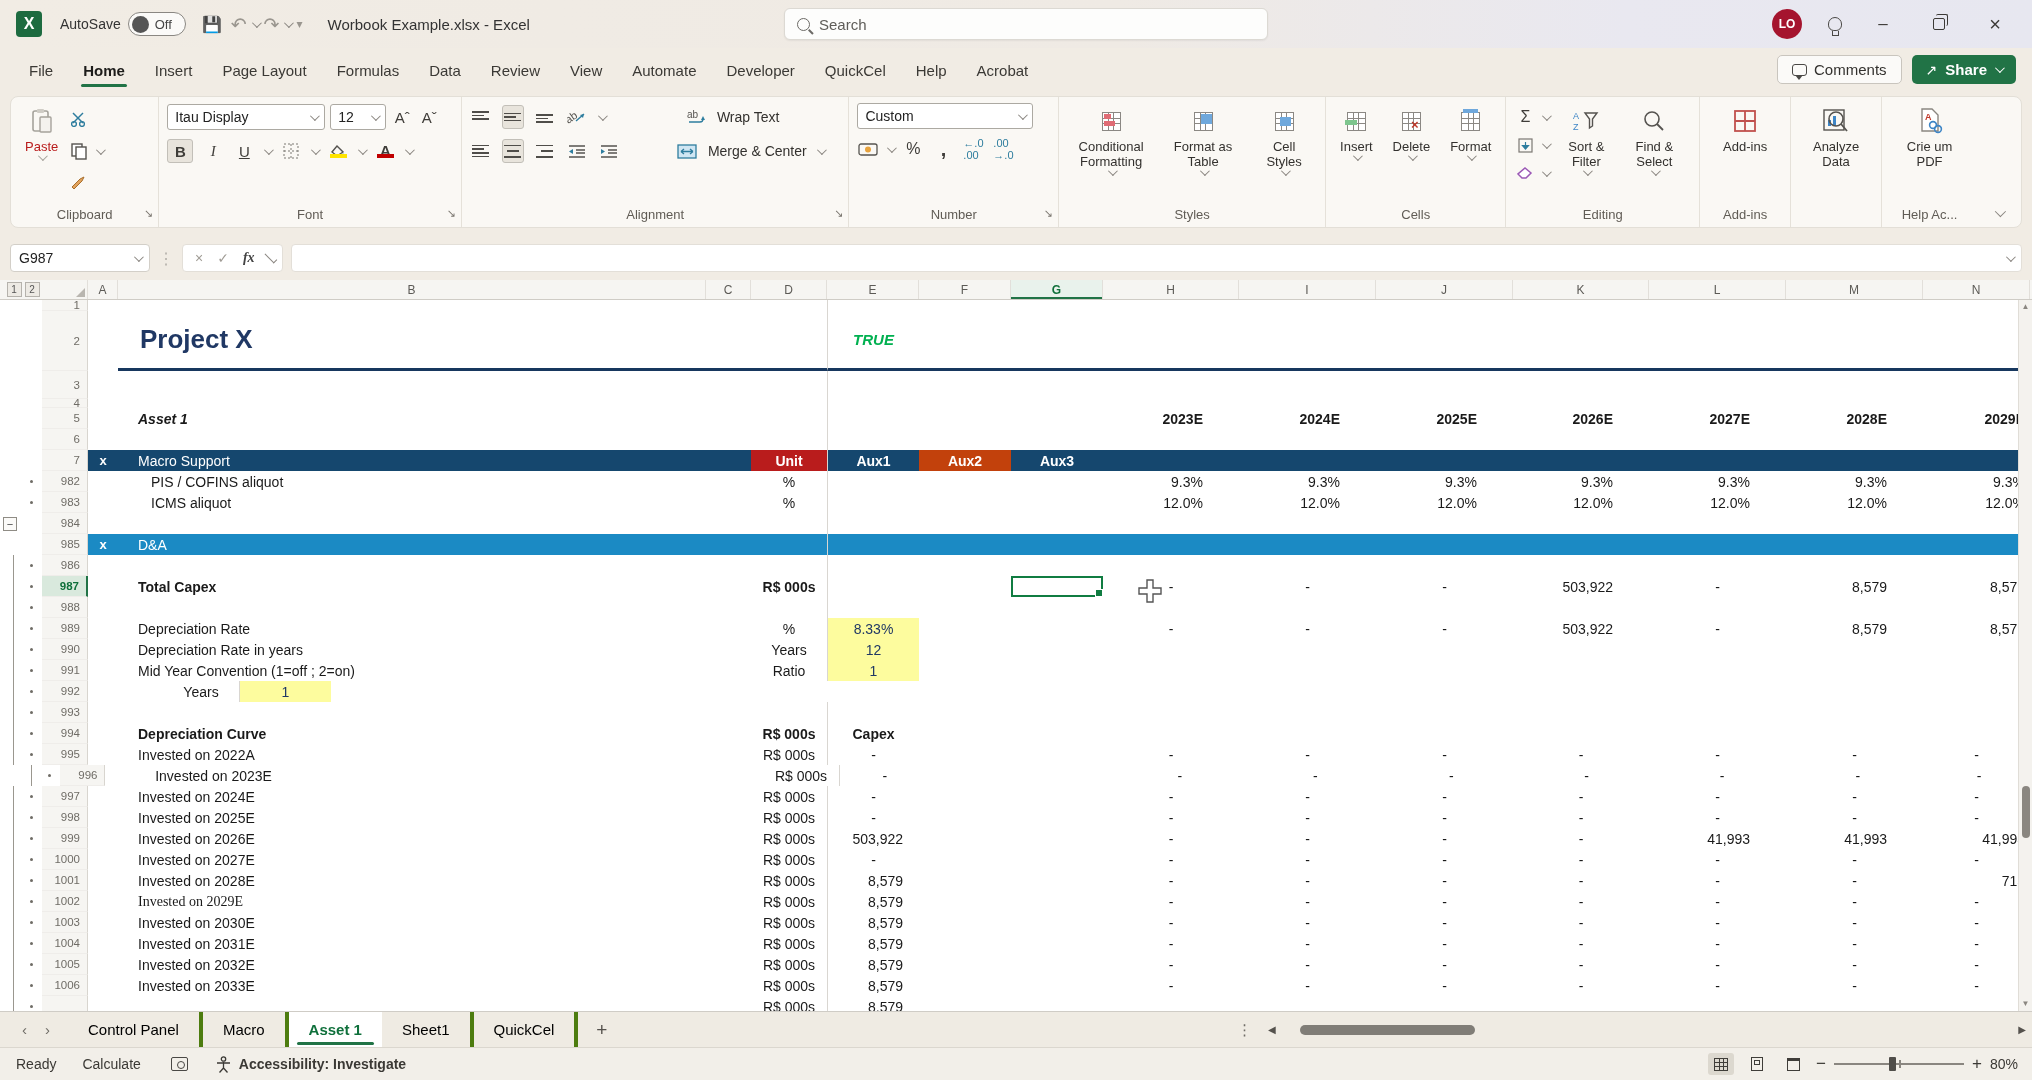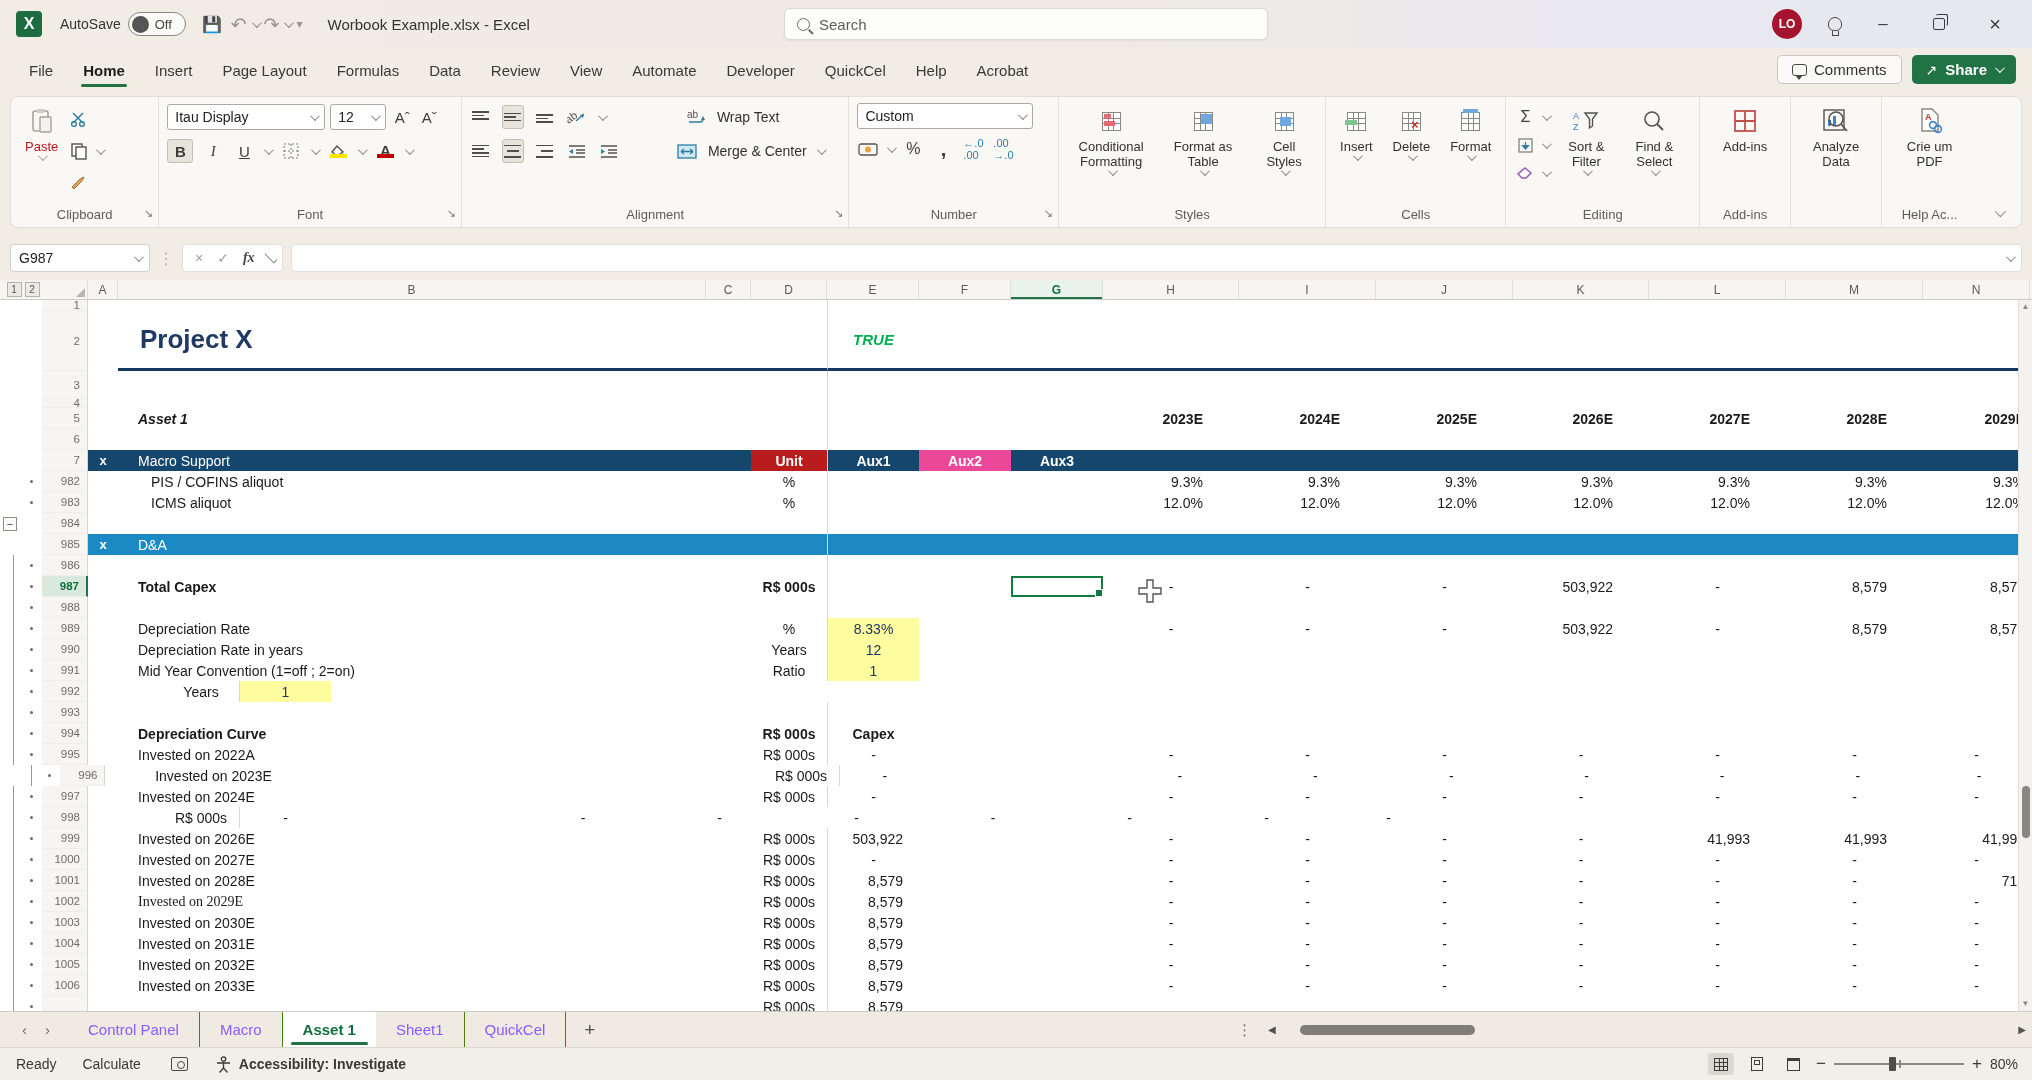--- a/index.html
+++ b/index.html
@@ -116,21 +116,21 @@
   .sel::after { content:''; position:absolute; right:0; bottom:0; width:6px; height:6px; background:#107c41; border:1px solid #fff; }
   .vscroll { position:absolute; top:20px; right:0; bottom:0; width:14px; background:#f4f2ee; border-left:1px solid #e0ddd7; }
   .vs-arrow { width:100%; text-align:center; font-size:8px; color:#8a8680; line-height:14px; }
   .vs-down { position:absolute; bottom:0; }
   .vs-thumb { position:absolute; left:3px; width:8px; border-radius:4px; background:#8a8680; }
   .cursor-cross { position:absolute; z-index:5; }
 
   
   .tabbar { height:36px; background:#efebe3; border-top:1px solid #cfccc6; display:flex; align-items:stretch; position:relative; }
   .tnav { display:flex; align-items:center; gap:18px; padding:0 18px 0 22px; color:#6f6c66; font-size:15px; }
-  .sheettab { display:flex; align-items:center; padding:0 20px; font-size:15px; color:#8b5cf6; position:relative; border-right:1px solid #4d7c0f; }
+  .sheettab { display:flex; align-items:center; padding:0 20px; font-size:15px; color:#000000; position:relative; border-right:4px solid #4d7c0f; }
   .sheettab.active { background:#fff; color:#0f703b; font-weight:bold; border-right:none; }
   .sheettab.active::after { content:''; position:absolute; left:8px; right:8px; bottom:2px; height:3px; background:#217346; border-radius:2px; }
   .addsheet { display:flex; align-items:center; padding:0 18px; font-size:19px; color:#55524d; }
   .tab-dots { display:flex; align-items:center; color:#6f6c66; font-size:15px; padding:0 10px; margin-left:auto; }
   .hscroll { width:770px; display:flex; align-items:center; position:relative; padding:0 6px; }
   .hs-arrow { font-size:10px; color:#55524d; width:14px; }
   .hs-track { flex:1; height:12px; position:relative; }
   .hs-thumb { position:absolute; left:18px; top:1px; width:175px; height:10px; border-radius:5px; background:#807d77; }
 
   
@@ -756,21 +756,21 @@
           <div class="gc" style="width: 107px;"></div>
         </div>
         <div class="grow" style="height: 21px;">
           <div class="gut" style="width: 42px;"></div>
           <div class="rnum" style="width: 46px;">7</div>
           <div class="gc xmark" style="width: 30px; color: rgb(255, 255, 255); background: rgb(21, 71, 110);">x</div>
           <div class="gc lab" style="width: 588px; background: rgb(21, 71, 110); color: rgb(255, 255, 255);">Macro Support</div>
           <div class="gc" style="width: 45px; background: rgb(21, 71, 110); color: rgb(255, 255, 255);"></div>
           <div class="gc unitc b" style="width: 76px; background: #b91c1c; color: rgb(255, 255, 255);">Unit</div>
           <div class="gc eb unitc b" style="width: 92px; background: rgb(21, 71, 110); color: rgb(255, 255, 255);">Aux1</div>
-          <div class="gc unitc b" style="width: 92px; background: #ec4899; color: rgb(255, 255, 255);">Aux2</div>
+          <div class="gc unitc b" style="width: 92px; background: #c2410c; color: rgb(255, 255, 255);">Aux2</div>
           <div class="gc unitc b" style="width: 92px; background: rgb(21, 71, 110); color: rgb(255, 255, 255);">Aux3</div>
           <div class="gc" style="width: 136px; background: rgb(21, 71, 110); color: rgb(255, 255, 255);"></div>
           <div class="gc" style="width: 137px; background: rgb(21, 71, 110); color: rgb(255, 255, 255);"></div>
           <div class="gc" style="width: 137px; background: rgb(21, 71, 110); color: rgb(255, 255, 255);"></div>
           <div class="gc" style="width: 136px; background: rgb(21, 71, 110); color: rgb(255, 255, 255);"></div>
           <div class="gc" style="width: 137px; background: rgb(21, 71, 110); color: rgb(255, 255, 255);"></div>
           <div class="gc" style="width: 137px; background: rgb(21, 71, 110); color: rgb(255, 255, 255);"></div>
           <div class="gc" style="width: 107px; background: rgb(21, 71, 110); color: rgb(255, 255, 255);"></div>
         </div>
         <div class="grow" style="height: 21px;">
@@ -1089,20 +1089,21 @@
           <div class="gc dashc" style="width: 137px;">-</div>
           <div class="gc dashc" style="width: 137px;">-</div>
           <div class="gc dashc" style="width: 107px;">-</div>
         </div>
         <div class="grow" style="height: 21px;">
           <div class="gut br" style="width: 42px;">
             <div class="dot"></div>
           </div>
           <div class="rnum" style="width: 46px;">998</div>
           <div class="gc" style="width: 30px;"></div>
+          <div class="gc lab" style="width: 588px;">Invested on 2025E</div>
           <div class="gc" style="width: 45px;"></div>
           <div class="gc unitc" style="width: 76px;">R$ 000s</div>
           <div class="gc eb dashc" style="width: 92px;">-</div>
           <div class="gc" style="width: 92px;"></div>
           <div class="gc" style="width: 92px;"></div>
           <div class="gc dashc" style="width: 136px;">-</div>
           <div class="gc dashc" style="width: 137px;">-</div>
           <div class="gc dashc" style="width: 137px;">-</div>
           <div class="gc dashc" style="width: 136px;">-</div>
           <div class="gc dashc" style="width: 137px;">-</div>

